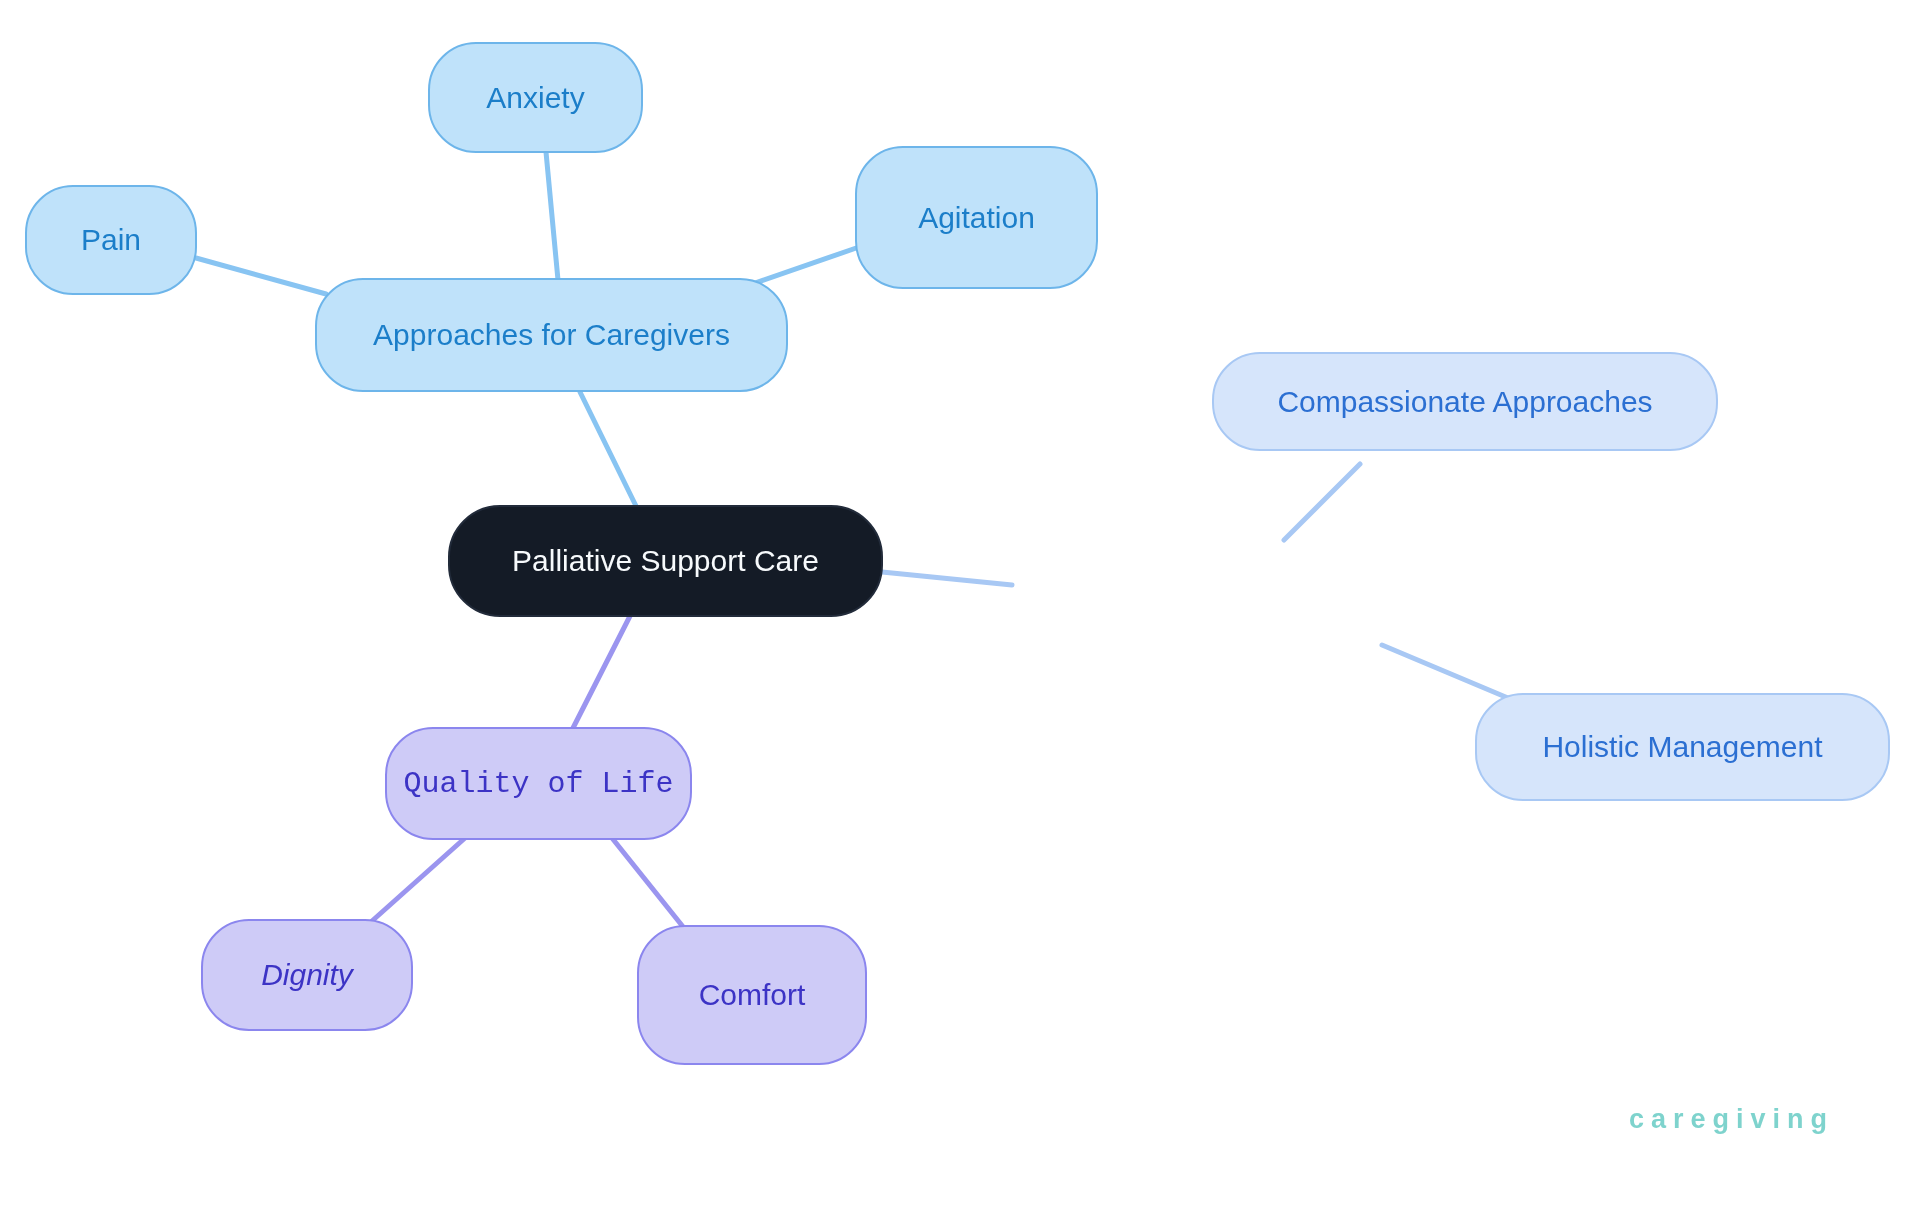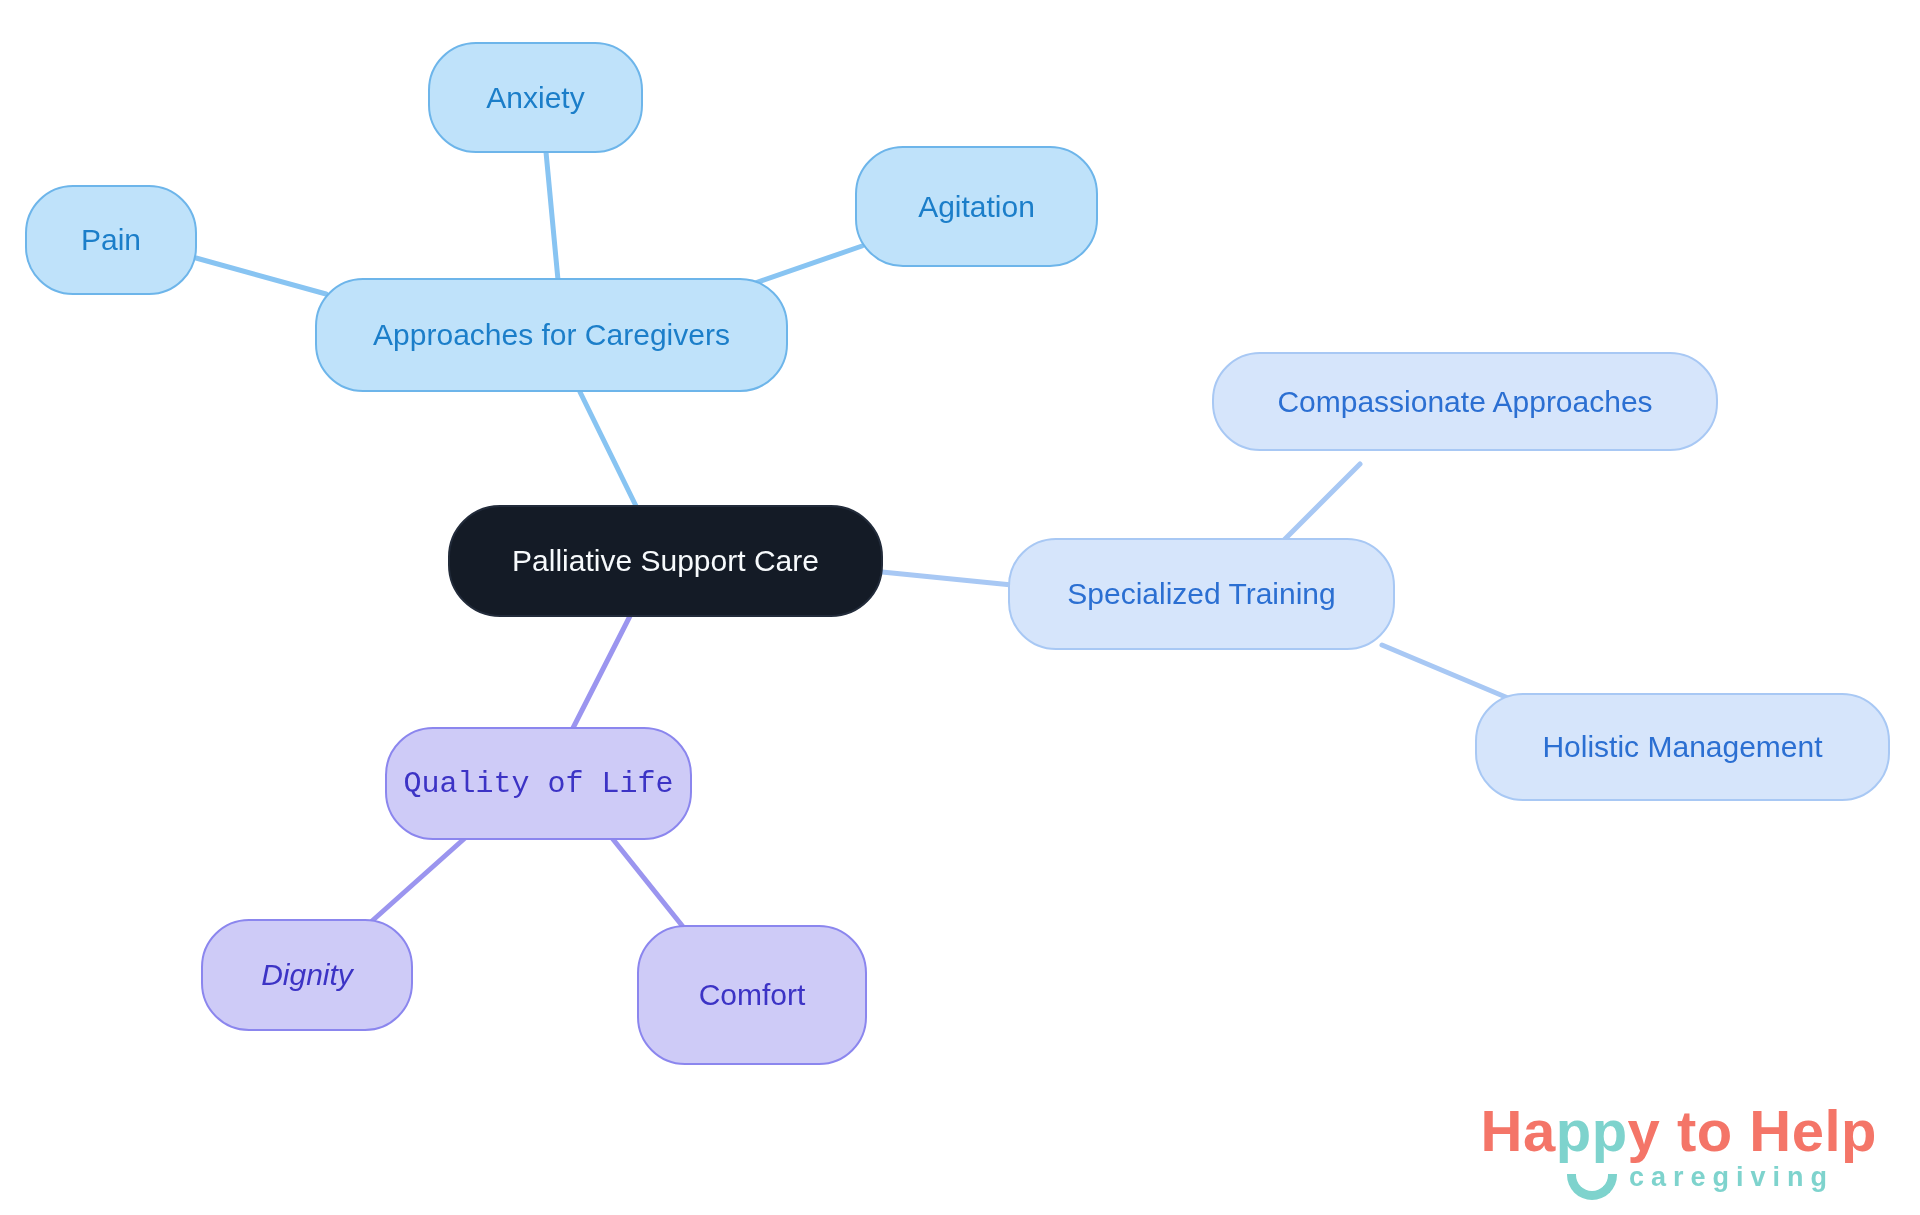--- a/index.html
+++ b/index.html
@@ -38,21 +38,21 @@
     background: var(--central-fill, #141b26);
     border-color: #222b3a;
     color: var(--central-text, #f7fafc);
     border-radius: 52px;
   }
 
   #node-central       { left: 448px;  top: 505px; width: 435px; height: 112px; }
   #node-challenges    { left: 315px;  top: 278px; width: 473px; height: 114px; }
   #node-anxiety       { left: 428px;  top: 42px;  width: 215px; height: 111px; }
   #node-pain          { left: 25px;   top: 185px; width: 172px; height: 110px; }
-  #node-agitation     { left: 855px;  top: 146px; width: 243px; height: 121px; }
+  #node-agitation     { left: 855px;  top: 146px; width: 243px; height: 143px; }
   #node-specialized   { left: 1008px; top: 538px; width: 387px; height: 112px; }
   #node-compassionate { left: 1212px; top: 352px; width: 506px; height: 99px; }
   #node-holistic      { left: 1475px; top: 693px; width: 415px; height: 108px; }
   #node-quality       { left: 385px;  top: 727px; width: 307px; height: 113px; font-family: Liberation Mono, monospace; }
   #node-dignity       { left: 201px;  top: 919px; width: 212px; height: 112px; font-style: italic; }
   #node-comfort       { left: 637px;  top: 925px; width: 230px; height: 140px; }
 
   
   #logo { position: absolute; top: 1102px; right: 43px; text-align: right; line-height: 1; }
   .logo-main {
@@ -101,26 +101,24 @@
     <line class="edge-lav" x1="612" y1="838" x2="684" y2="928"></line>
   </svg>
 
   <div id="node-central" class="node central">Palliative Support Care</div>
 
   <div id="node-challenges" class="node sky">Approaches for Caregivers</div>
   <div id="node-anxiety" class="node sky">Anxiety</div>
   <div id="node-pain" class="node sky">Pain</div>
   <div id="node-agitation" class="node sky">Agitation</div>
 
-  <div id="node-specialized" class="node peri">Specialized Training</div>
   <div id="node-compassionate" class="node peri">Compassionate Approaches</div>
   <div id="node-holistic" class="node peri">Holistic Management</div>
 
   <div id="node-quality" class="node lav">Quality of Life</div>
   <div id="node-dignity" class="node lav">Dignity</div>
   <div id="node-comfort" class="node lav">Comfort</div>
 
   <div id="logo">
-    <div class="logo-main"><span>Ha</span><span class="logo-teal"><span>pp</span><span class="logo-smile"></span></span><span>y to Help</span></div>
     <div class="logo-sub">caregiving</div>
   </div>
 
 </div>
 
 </body></html>

